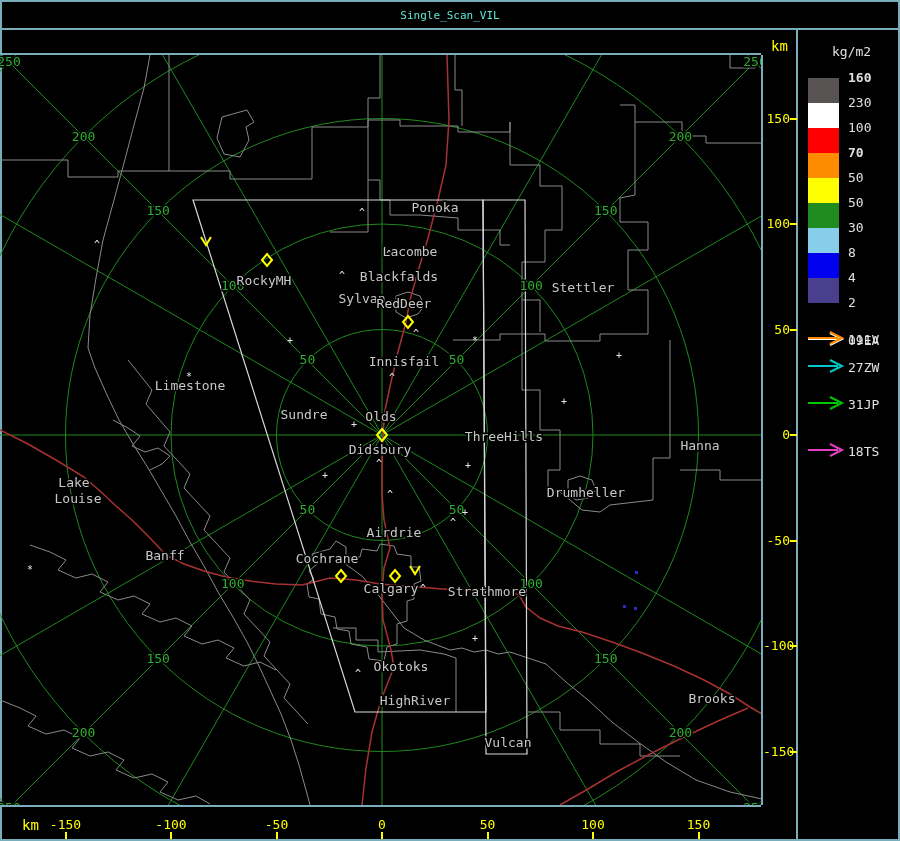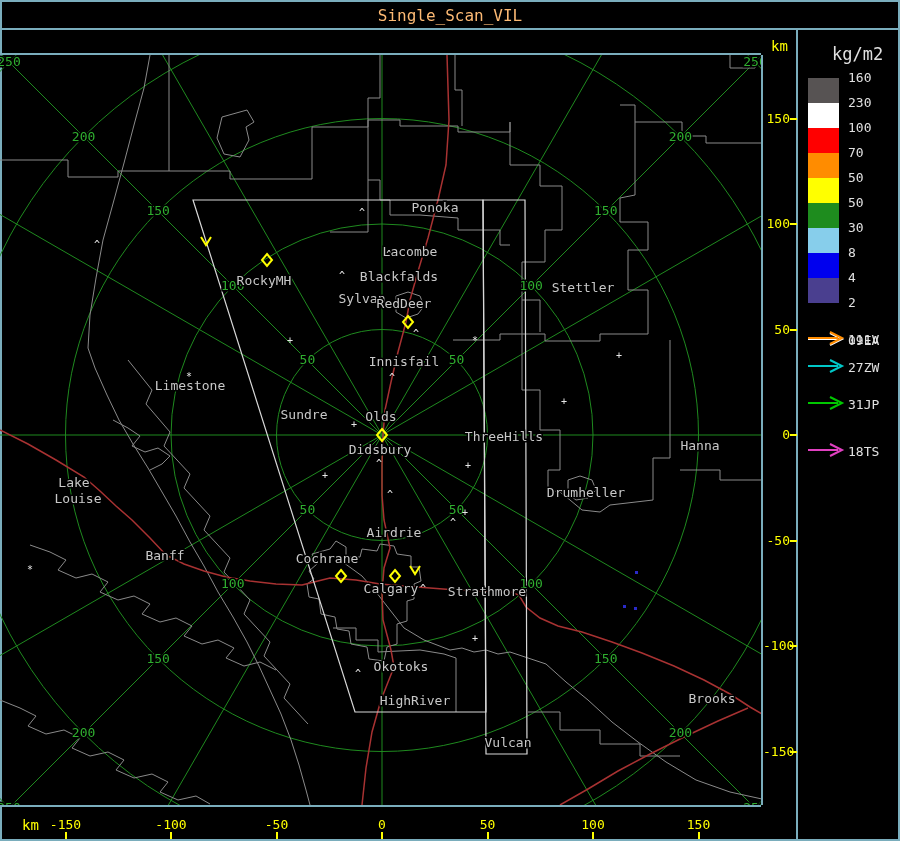--- a/index.html
+++ b/index.html
@@ -1,33 +1,33 @@
 <!DOCTYPE html>
 <html><head>
 <meta charset="utf-8">
 <style>
   html,body{margin:0;padding:0;background:#000;}
   #window{position:relative;width:900px;height:841px;background:#000;overflow:hidden;
           font-family:"DejaVu Sans Mono", monospace;}
   .hline,.vline{position:absolute;background:#7aadbc;}
   #title-bar{position:absolute;left:0;top:2px;width:900px;height:26px;display:flex;
-             align-items:center;justify-content:center;color:#fdba74;font-size:16px;}
+             align-items:center;justify-content:center;color:#5eead4;font-size:11px;}
   #header-row{position:absolute;left:8px;top:33px;width:750px;height:20px;color:#ffff00;
               font-size:14px;white-space:pre;}
   #map-wrap{position:absolute;left:0;top:55px;width:761px;height:750px;overflow:hidden;}
   #right-axis{position:absolute;left:763px;top:30px;width:33px;height:809px;}
   #right-axis-unit{position:absolute;left:8px;top:8px;color:#ffff00;font-size:14px;}
   .r-tick-label{position:absolute;color:#ffff00;font-size:13px;text-align:right;width:27px;left:0px;}
   .r-tick{position:absolute;left:27px;width:7px;height:2px;background:#ffff00;}
   #bottom-axis{position:absolute;left:0;top:807px;width:761px;height:32px;}
   #bottom-axis-unit{position:absolute;left:22px;top:10px;color:#ffff00;font-size:14px;}
   .b-tick-label{position:absolute;color:#ffff00;font-size:13px;transform:translateX(-50%);top:10px;}
   .b-tick{position:absolute;bottom:0px;width:2px;height:7px;background:#ffff00;}
   #legend{position:absolute;left:798px;top:30px;width:100px;height:809px;}
-  #legend-unit{position:absolute;left:34px;top:14px;color:#e0e0e0;font-size:17px;}
+  #legend-unit{position:absolute;left:34px;top:14px;color:#e0e0e0;font-size:13px;}
   .swatch{position:absolute;left:10px;width:31px;height:25px;}
   .swatch-label{position:absolute;left:50px;color:#e0e0e0;font-size:13px;}
   .site-row{position:absolute;left:8px;width:92px;height:20px;}
   .site-label{position:absolute;left:42px;top:2px;color:#e0e0e0;font-size:13px;}
   svg text{font-family:"DejaVu Sans Mono", monospace;}
 </style>
 </head>
 <body>
 
 <div id="window">
@@ -213,27 +213,27 @@
       <div class="b-tick" style="left: 486.5px;"></div>
       <div class="b-tick-label" style="left: 593px;">100</div>
       <div class="b-tick" style="left: 592px;"></div>
       <div class="b-tick-label" style="left: 698.5px;">150</div>
       <div class="b-tick" style="left: 697.5px;"></div>
     </div>
 
   <div id="legend">
     <div id="legend-unit">kg/m2</div>
   <div class="swatch" style="top: 48px; background: rgb(87, 83, 83);"></div>
-      <div class="swatch-label" style="top: 40px;">160</div>
+      <div class="swatch-label" style="top: 40px; font-weight: bold;">160</div>
       <div class="swatch" style="top: 73px; background: rgb(255, 255, 255);"></div>
       <div class="swatch-label" style="top: 65px;">230</div>
       <div class="swatch" style="top: 98px; background: rgb(255, 0, 0);"></div>
       <div class="swatch-label" style="top: 90px;">100</div>
       <div class="swatch" style="top: 123px; background: rgb(255, 140, 0);"></div>
-      <div class="swatch-label" style="top: 115px;">70</div>
+      <div class="swatch-label" style="top: 115px; font-weight: bold;">70</div>
       <div class="swatch" style="top: 148px; background: rgb(255, 255, 0);"></div>
       <div class="swatch-label" style="top: 140px;">50</div>
       <div class="swatch" style="top: 173px; background: rgb(30, 140, 30);"></div>
       <div class="swatch-label" style="top: 165px;">50</div>
       <div class="swatch" style="top: 198px; background: rgb(135, 206, 235);"></div>
       <div class="swatch-label" style="top: 190px;">30</div>
       <div class="swatch" style="top: 223px; background: rgb(0, 0, 238);"></div>
       <div class="swatch-label" style="top: 215px;">8</div>
       <div class="swatch" style="top: 248px; background: rgb(74, 63, 143);"></div>
       <div class="swatch-label" style="top: 240px;">4</div>

